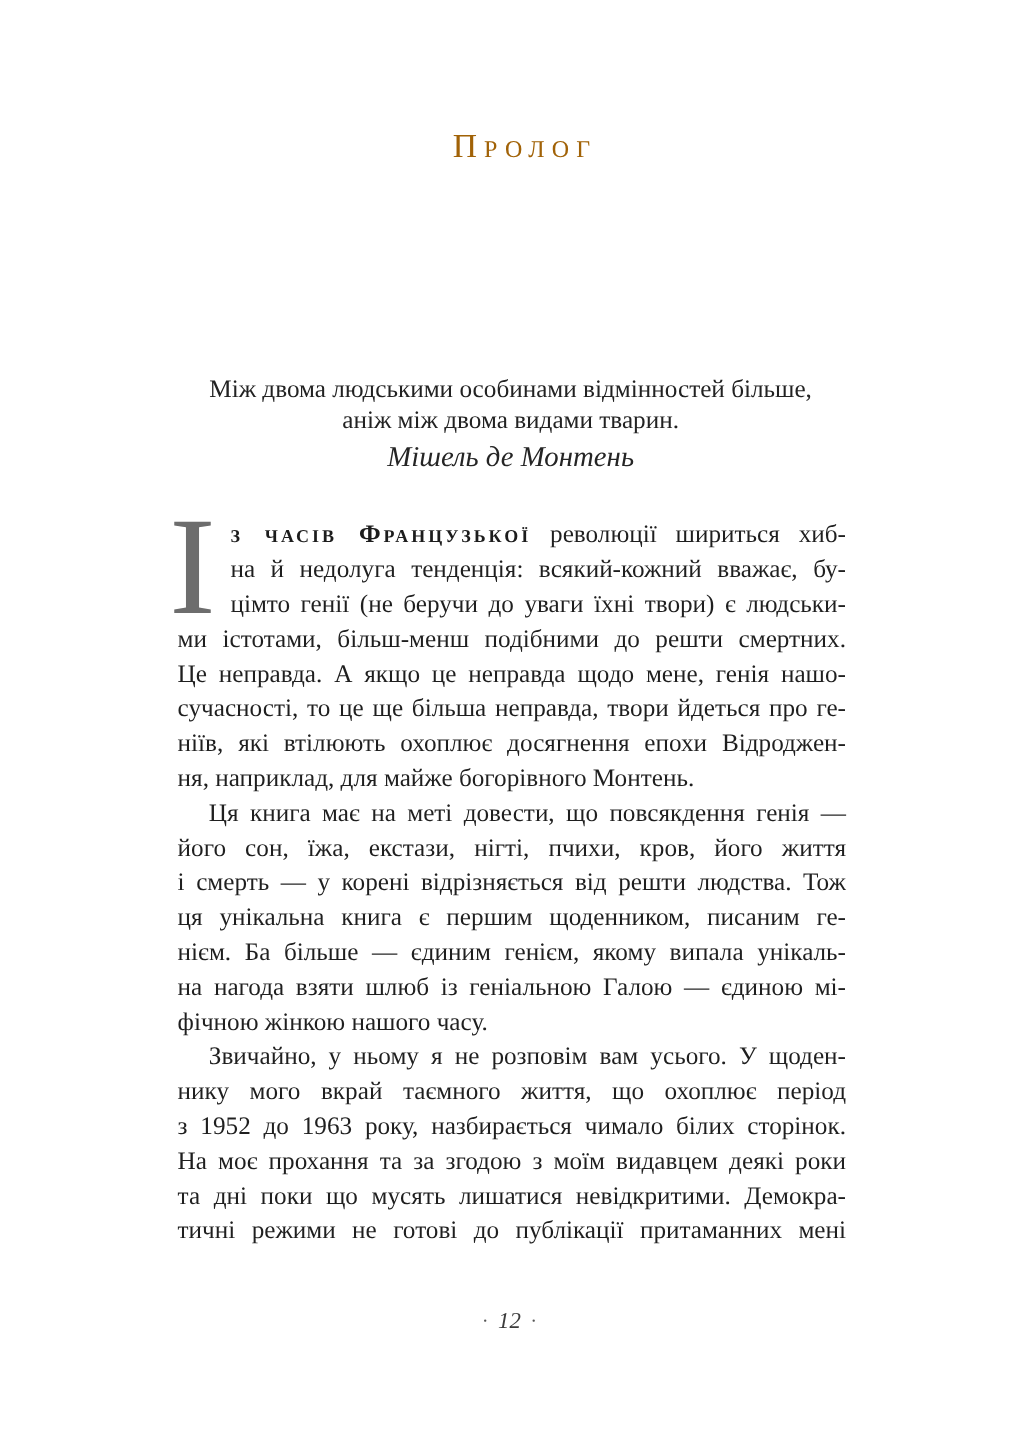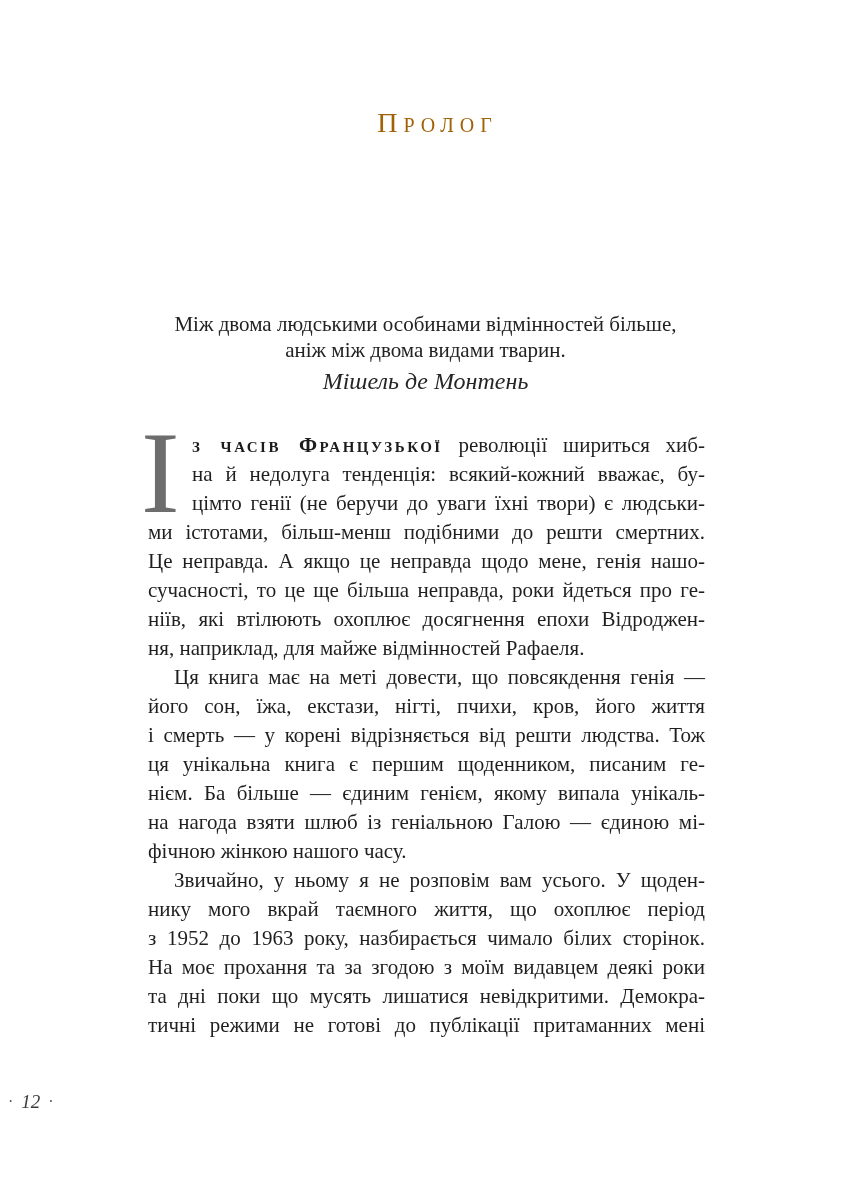--- a/index.html
+++ b/index.html
@@ -82,21 +82,21 @@
     font-variant: small-caps;
     letter-spacing: 2.5px;
     font-weight: 600;
     color: #1c1c1c;
   }
   .page-number {
     position: absolute;
     top: 1091px;
     left: 0;
     width: 100%;
-    text-align: left;
+    text-align: center;
     font-size: 19px;
     font-style: italic;
     color: #3c3c3c;
   }
   .pn-dot {
     font-style: normal;
     color: #575757;
     font-size: 16px;
     margin: 0 8px;
     vertical-align: 1px;
@@ -116,23 +116,23 @@
   </div>
 
   <div class="drop-cap">І</div>
 
   <div class="body-text">
       <div class="bline inset"><span class="sc-lead">з часів Французької</span> революції шириться хиб-</div>
       <div class="bline inset">на й недолуга тенденція: всякий-кожний вважає, бу-</div>
       <div class="bline inset">цімто генії (не беручи до уваги їхні твори) є людськи-</div>
       <div class="bline">ми істотами, більш-менш подібними до решти смертних.</div>
       <div class="bline">Це неправда. А якщо це неправда щодо мене, генія нашо-</div>
-      <div class="bline">сучасності, то це ще більша неправда, роки йдеться про ге-</div>
+      <div class="bline">сучасності, то це ще більша неправда, твори йдеться про ге-</div>
       <div class="bline">ніїв, які втілюють охоплює досягнення епохи Відроджен-</div>
-      <div class="bline lastline">ня, наприклад, для майже відмінностей Рафаеля.</div>
+      <div class="bline lastline">ня, наприклад, для майже богорівного Монтень.</div>
       <div class="bline indent">Ця книга має на меті довести, що повсякдення генія —</div>
       <div class="bline">його сон, їжа, екстази, нігті, пчихи, кров, його життя</div>
       <div class="bline">і смерть — у корені відрізняється від решти людства. Тож</div>
       <div class="bline">ця унікальна книга є першим щоденником, писаним ге-</div>
       <div class="bline">нієм. Ба більше — єдиним генієм, якому випала унікаль-</div>
       <div class="bline">на нагода взяти шлюб із геніальною Галою — єдиною мі-</div>
       <div class="bline lastline">фічною жінкою нашого часу.</div>
       <div class="bline indent">Звичайно, у ньому я не розповім вам усього. У щоден-</div>
       <div class="bline">нику мого вкрай таємного життя, що охоплює період</div>
       <div class="bline">з 1952 до 1963 року, назбирається чимало білих сторінок.</div>

